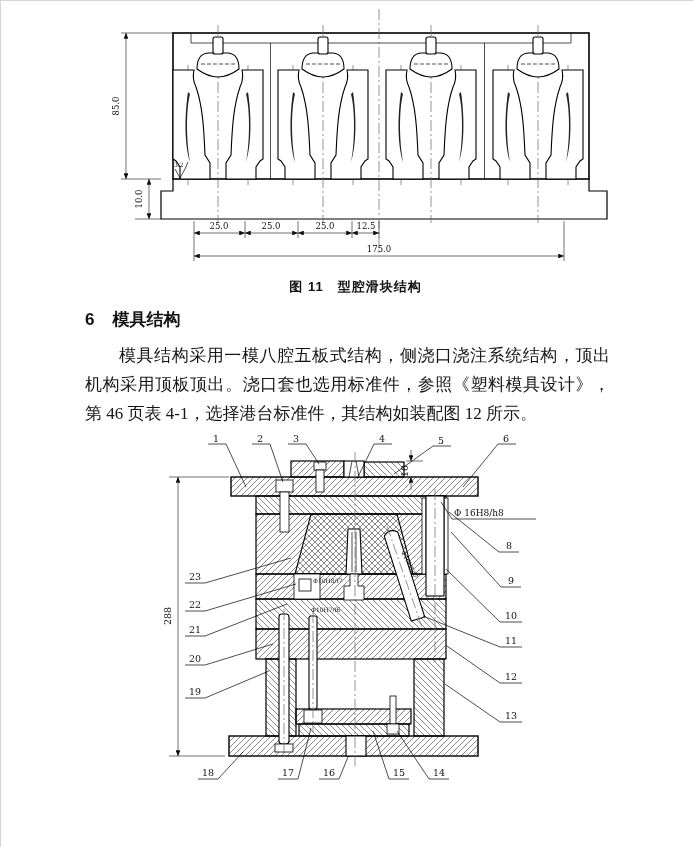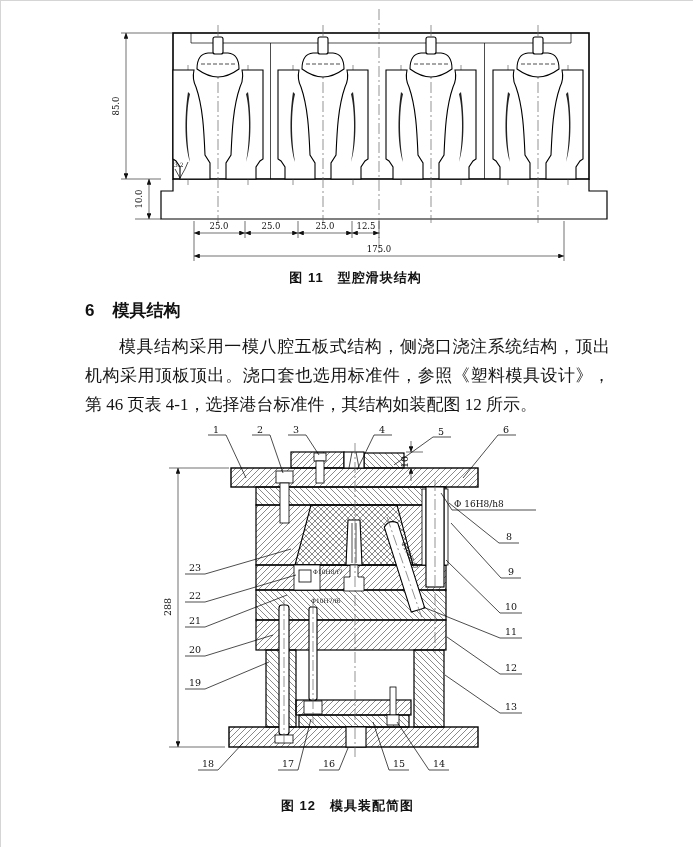--- a/index.html
+++ b/index.html
@@ -8,21 +8,21 @@
     background:#ffffff; border:1px solid #d5d5d5; overflow:hidden;
     font-family:"Liberation Serif", serif; color:#1a1a1a;
   }
   svg{display:block;}
   .fig11{margin:6px 0 0 78px;}
   .fig12{margin:6px 0 0 110px;}
   .caption{
     text-align:center; font-family:"Liberation Sans", sans-serif;
     font-weight:bold; font-size:13px; color:#111; letter-spacing:1px;
   }
-  .caption.c11{margin-top:0;padding-left:16px;}
+  .caption.c11{margin-top:9px;padding-left:16px;}
   .caption.c12{margin-top:12px;}
   .sec-heading{
     margin:12px 0 8px 84px; font-family:"Liberation Sans", sans-serif;
     font-weight:bold; font-size:17px; color:#111;
   }
   .sec-heading .num{margin-right:18px;}
   .body-par{
     margin:10px 84px 0 84px; font-size:17px; line-height:29px;
     text-align:justify; text-indent:2em; color:#151515;
   }
@@ -301,15 +301,14 @@
         <line class="thin" x1="94" y1="202" x2="176" y2="170"></line>
       <text class="lbltxt" x="84" y="228" text-anchor="middle">20</text>
       <line class="thin" x1="74" y1="231" x2="94" y2="231"></line>
         <line class="thin" x1="94" y1="231" x2="162" y2="210"></line>
       <text class="lbltxt" x="84" y="261" text-anchor="middle">19</text>
       <line class="thin" x1="74" y1="264" x2="94" y2="264"></line>
         <line class="thin" x1="94" y1="264" x2="158" y2="237"></line>
     </g>
   </svg>
 
-  <div class="caption c12">图 12　模具装配简图</div>
 
 </div>
 
 </body></html>

